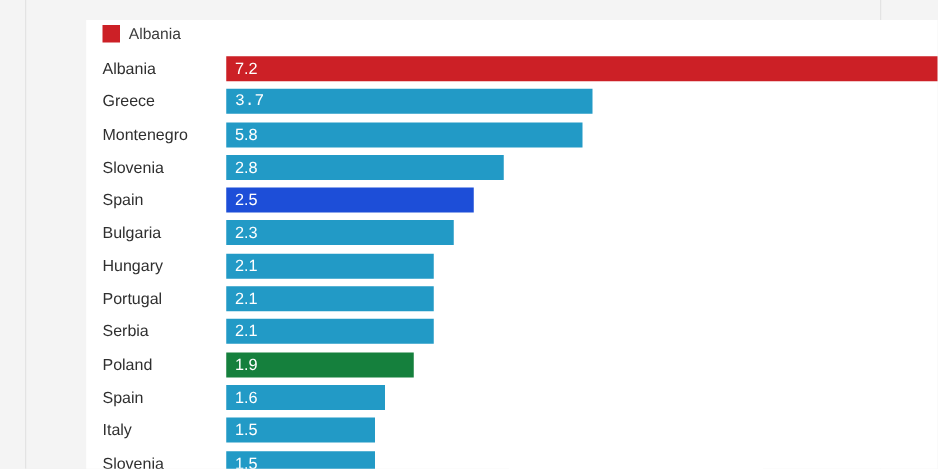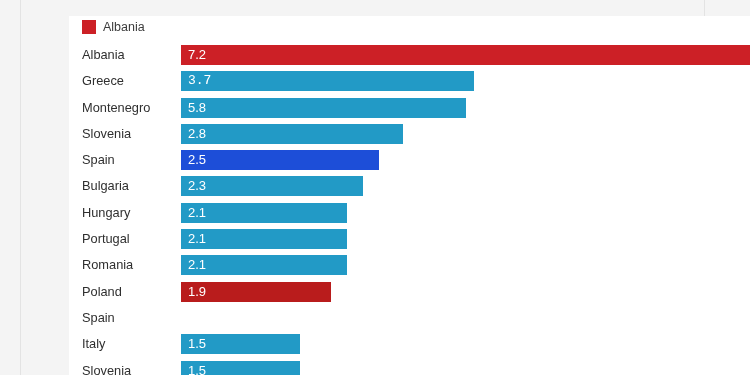--- a/index.html
+++ b/index.html
@@ -205,37 +205,42 @@
         </div>
         <div class="row">
           <div class="row-label">Portugal</div>
           <div class="bar-track">
             <div class="bar" style="width: 166.25px; background: rgb(34, 154, 198);">
               <span class="bar-value">2.1</span>
             </div>
           </div>
         </div>
         <div class="row">
-          <div class="row-label">Romania</div>
+          <div class="row-label">Serbia</div>
           <div class="bar-track">
             <div class="bar" style="width: 166.25px; background: rgb(34, 154, 198);">
               <span class="bar-value">2.1</span>
             </div>
           </div>
         </div>
         <div class="row">
           <div class="row-label">Poland</div>
           <div class="bar-track">
-            <div class="bar" style="width: 150.417px; background: #b91c1c;">
+            <div class="bar" style="width: 150.417px; background: #15803d;">
               <span class="bar-value">1.9</span>
             </div>
           </div>
         </div>
         <div class="row">
           <div class="row-label">Spain</div>
+          <div class="bar-track">
+            <div class="bar" style="width: 126.667px; background: rgb(34, 154, 198);">
+              <span class="bar-value">1.6</span>
+            </div>
+          </div>
         </div>
         <div class="row">
           <div class="row-label">Italy</div>
           <div class="bar-track">
             <div class="bar" style="width: 118.75px; background: rgb(34, 154, 198);">
               <span class="bar-value">1.5</span>
             </div>
           </div>
         </div>
         <div class="row">

